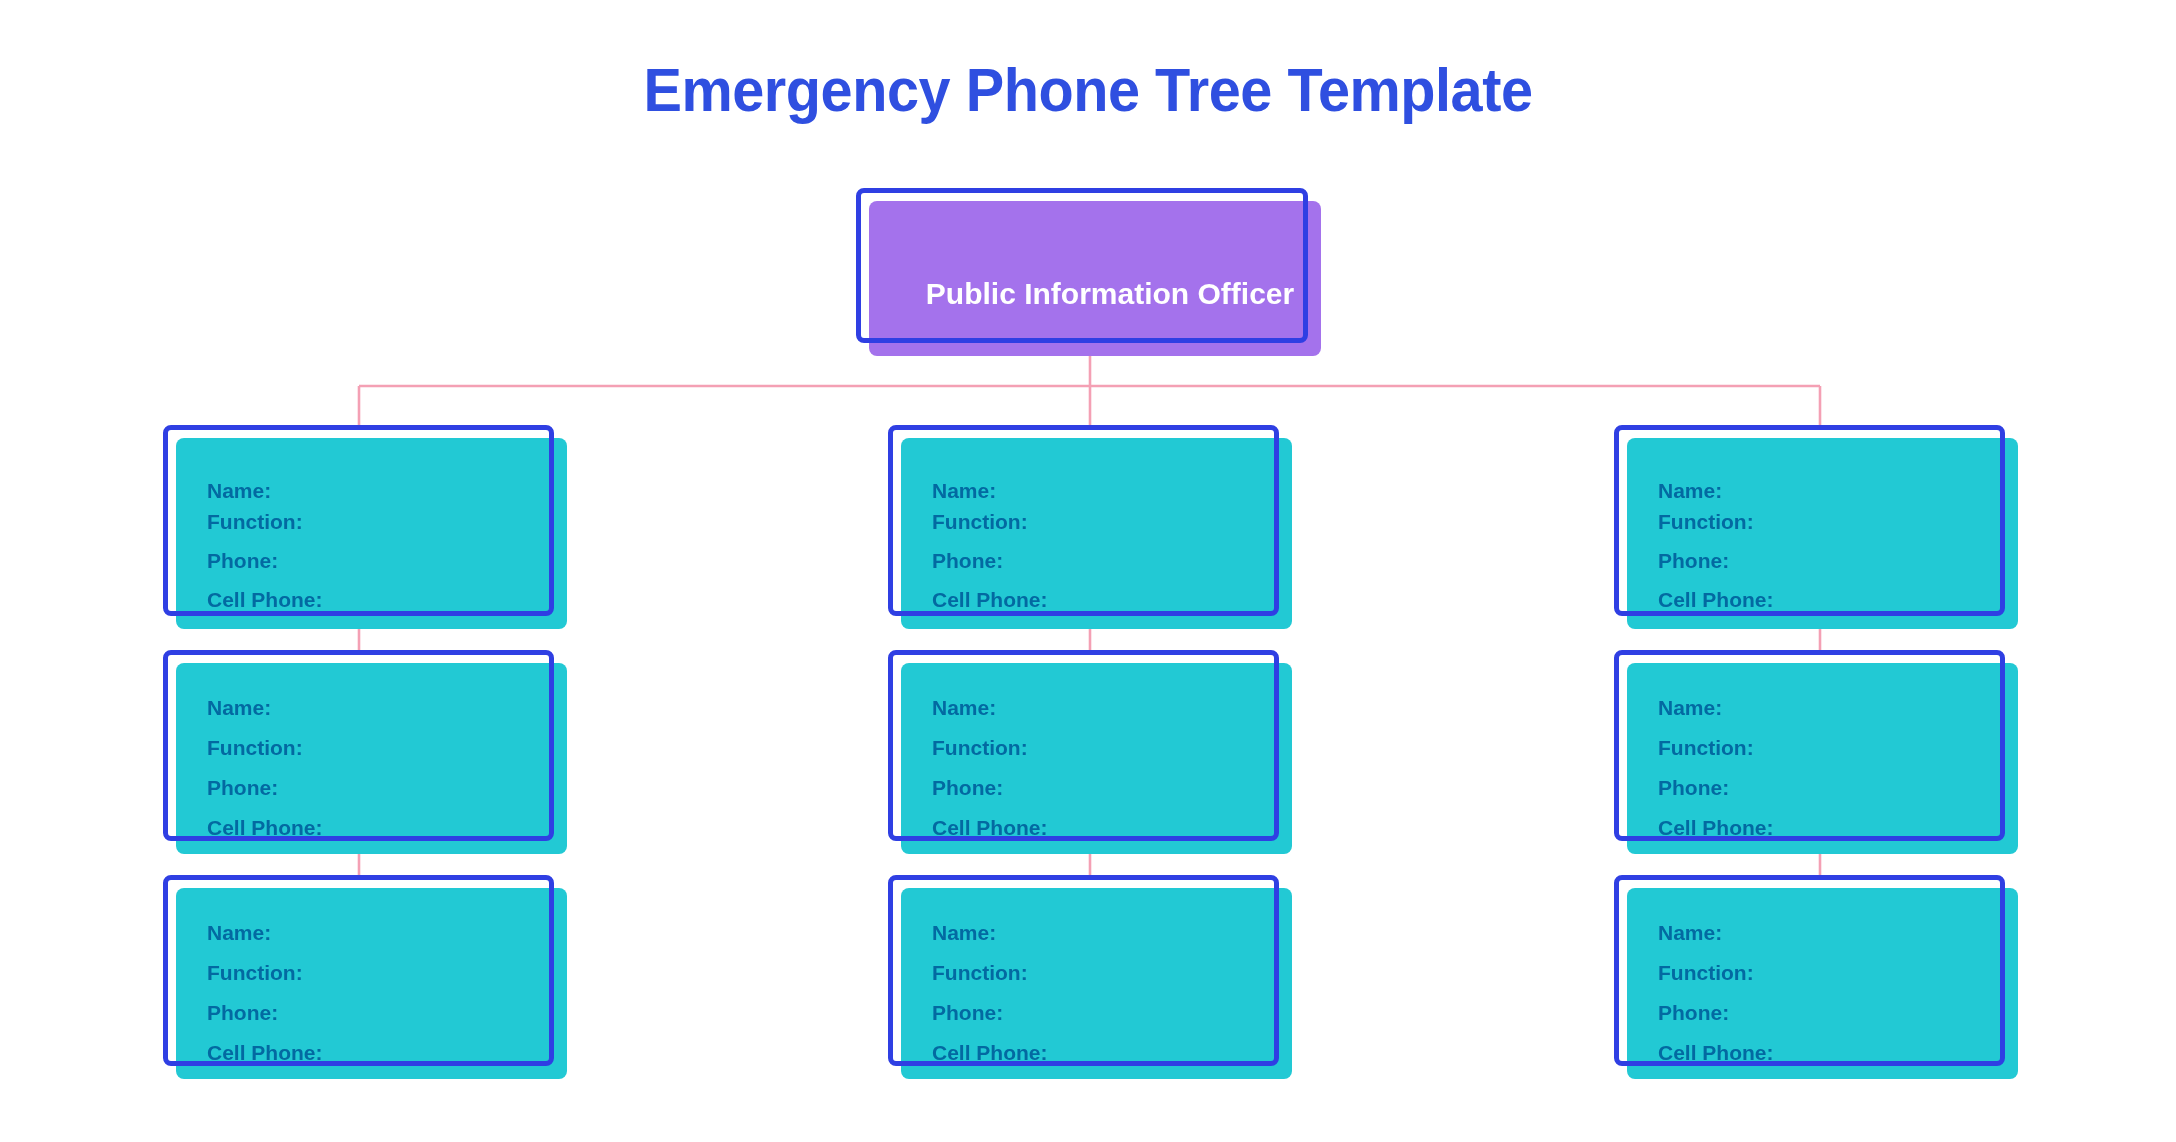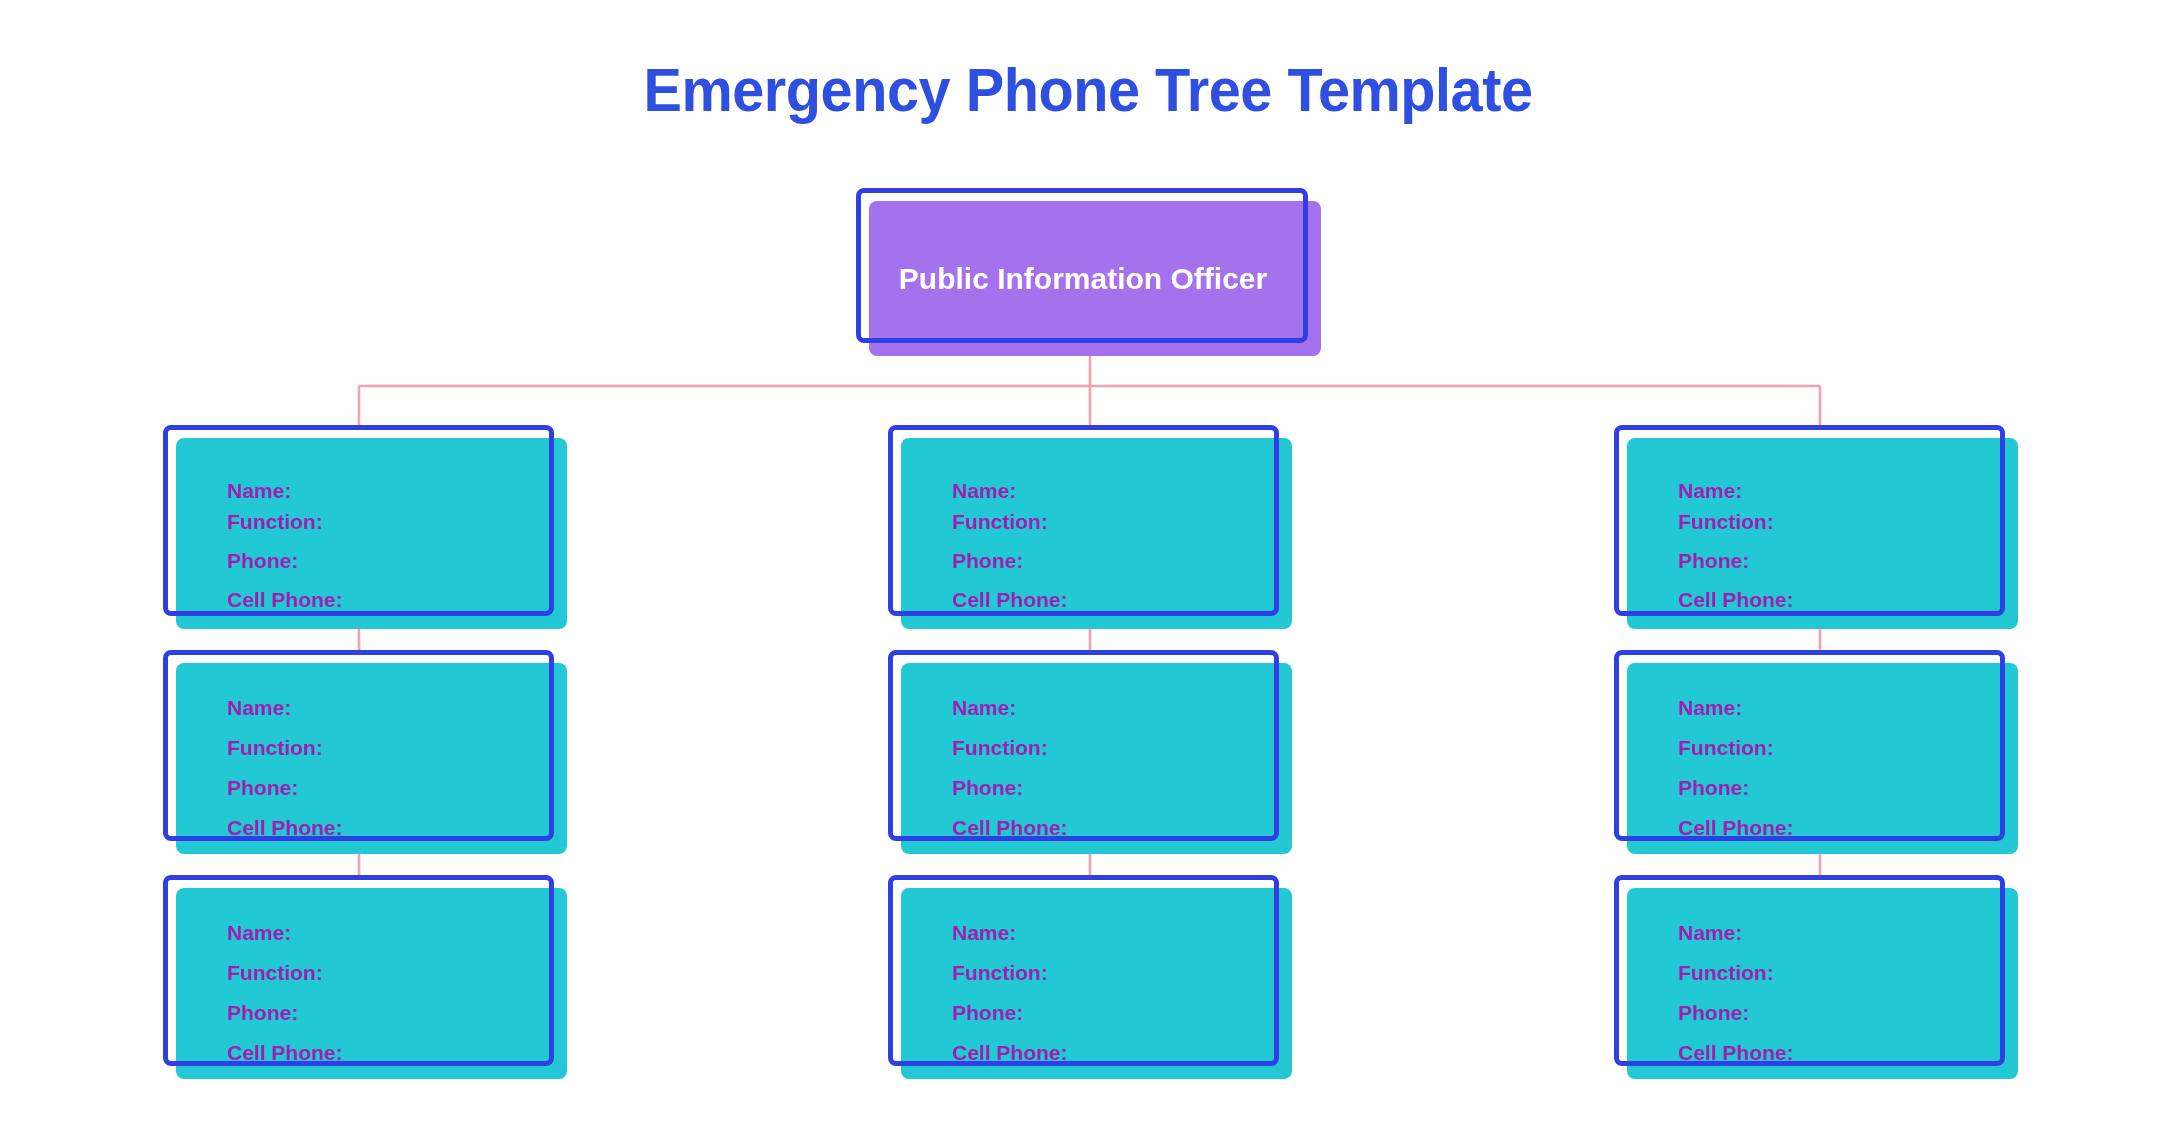--- a/index.html
+++ b/index.html
@@ -89,24 +89,24 @@
     height: 155px;
   }
   .root-node .fill {
     left: 13px;
     top: 13px;
     width: 452px;
     height: 155px;
     background: #a472ec;
   }
   .root-node .label {
-    left: 1px;
+    left: 28px;
     top: 13px;
     width: 452px;
-    height: 155px;
+    height: 185px;
     display: flex;
     align-items: center;
     justify-content: center;
     text-align: center;
     font-size: 30px;
     line-height: 43px;
     font-weight: bold;
   }
 
   
@@ -125,25 +125,24 @@
     position: absolute;
     z-index: 3;
     left: 44px;
     top: 13px;
     width: 340px;
     height: 191px;
   }
   .contact-node .fields .field {
     position: absolute;
     left: 0;
-    color: #a21caf;
+    color: #0369a1;
     font-weight: bold;
     font-size: 21px;
     white-space: nowrap;
-    margin-left: 20px;
   }
 
   
   .spacing-tight .field:nth-child(1) { top: 41px; }
   .spacing-tight .field:nth-child(2) { top: 72px; }
   .spacing-tight .field:nth-child(3) { top: 111px; }
   .spacing-tight .field:nth-child(4) { top: 150px; }
 
   
   .spacing-even .field:nth-child(1) { top: 33px; }

